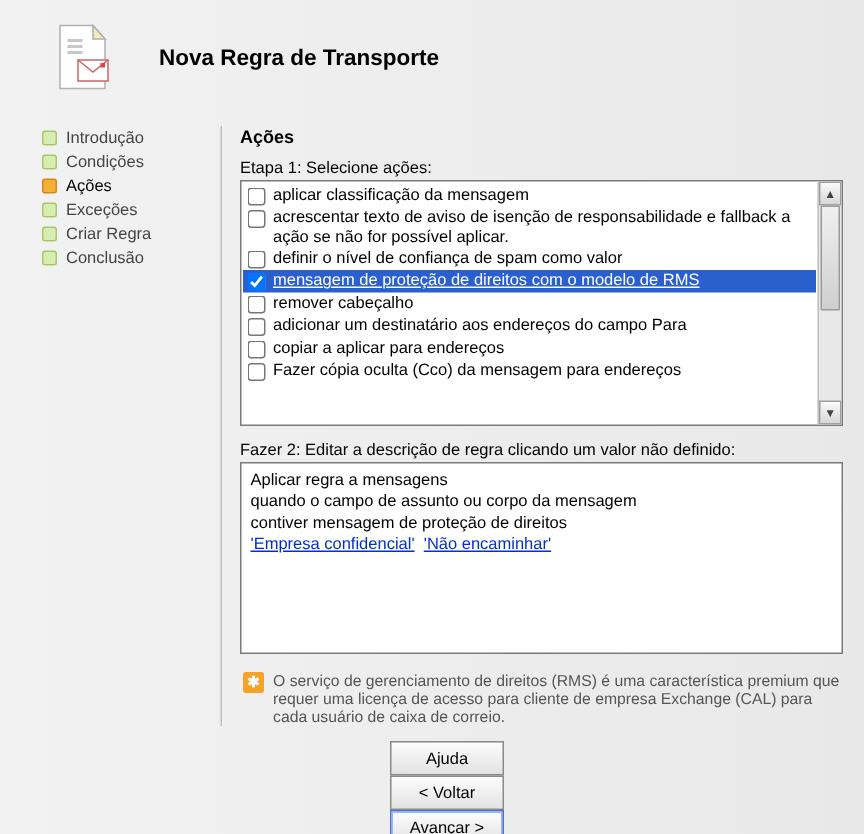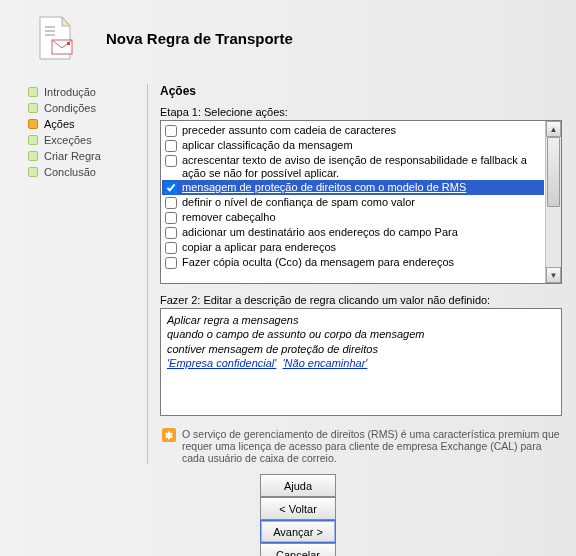--- a/index.html
+++ b/index.html
@@ -92,25 +92,24 @@
   }
   .scrollbar .track { position: absolute; top:16px; bottom:16px; left:0; right:0; }
   .scrollbar .thumb {
     position: absolute; left:1px; right:1px; top:0; height:70px;
     background: linear-gradient(#f0f0f0,#cfcfcf);
     border:1px solid #9a9a9a; border-radius:1px;
   }
   .desc-box {
     border: 1px solid #7a7a7a;
     background: #fff;
-    height: 108px;
+    height: 128px;
     padding: 4px 6px;
     line-height: 1.3;
     margin-bottom: 8px;
-    font-style: italic;
   }
   .desc-box .link { color: #0030cc; text-decoration: underline; cursor: pointer; }
   .info {
     display: flex; align-items: flex-start;
     font-size: 10.5px; color: #555;
     padding: 4px 0 0 2px;
   }
   .info .i-icon {
     width: 14px; height: 14px; margin-right: 6px; flex-shrink:0;
     background: #f6a128; border-radius: 2px;
@@ -186,37 +185,33 @@
       </div>
 
     <div class="main">
       <h2>Ações</h2>
       <div class="step-label">Etapa 1: Selecione ações:</div>
 
       <div class="listbox">
         <div class="items" id="actions">
             <div class="action-row">
               <input type="checkbox" style="">
-              <span class="txt">preceder assunto com cadeia de caracteres</span>
-            </div>
-            <div class="action-row">
-              <input type="checkbox" style="">
               <span class="txt">aplicar classificação da mensagem</span>
             </div>
             <div class="action-row">
               <input type="checkbox" style="">
               <span class="txt">acrescentar texto de aviso de isenção de responsabilidade e fallback a ação se não for possível aplicar.</span>
+            </div>
+            <div class="action-row">
+              <input type="checkbox" style="">
+              <span class="txt">definir o nível de confiança de spam como valor</span>
             </div>
             <div class="action-row selected">
               <input type="checkbox" checked="" style="">
               <span class="txt">mensagem de proteção de direitos com o modelo de RMS</span>
-            </div>
-            <div class="action-row">
-              <input type="checkbox" style="">
-              <span class="txt">definir o nível de confiança de spam como valor</span>
             </div>
             <div class="action-row">
               <input type="checkbox" style="">
               <span class="txt">remover cabeçalho</span>
             </div>
             <div class="action-row">
               <input type="checkbox" style="">
               <span class="txt">adicionar um destinatário aos endereços do campo Para</span>
             </div>
             <div class="action-row">

